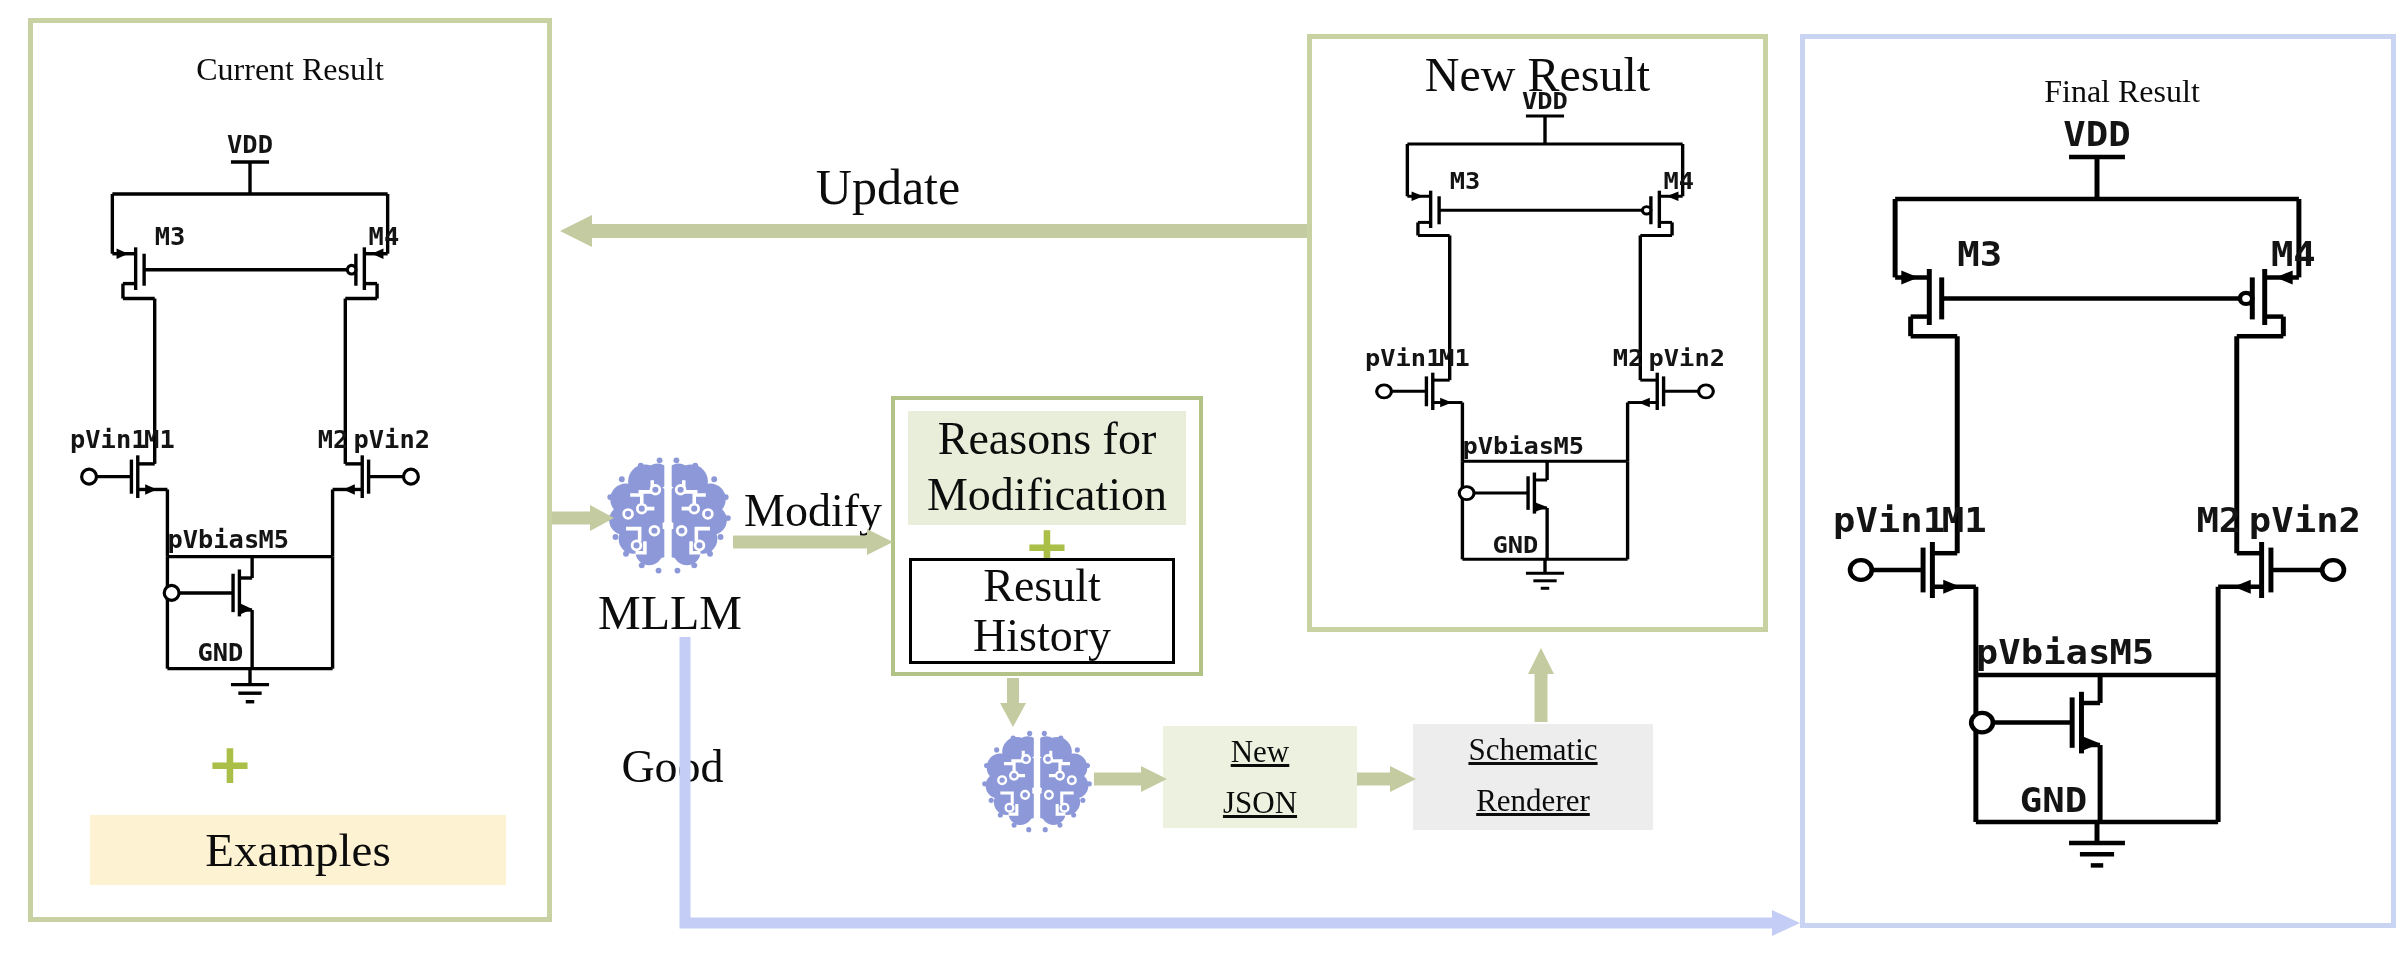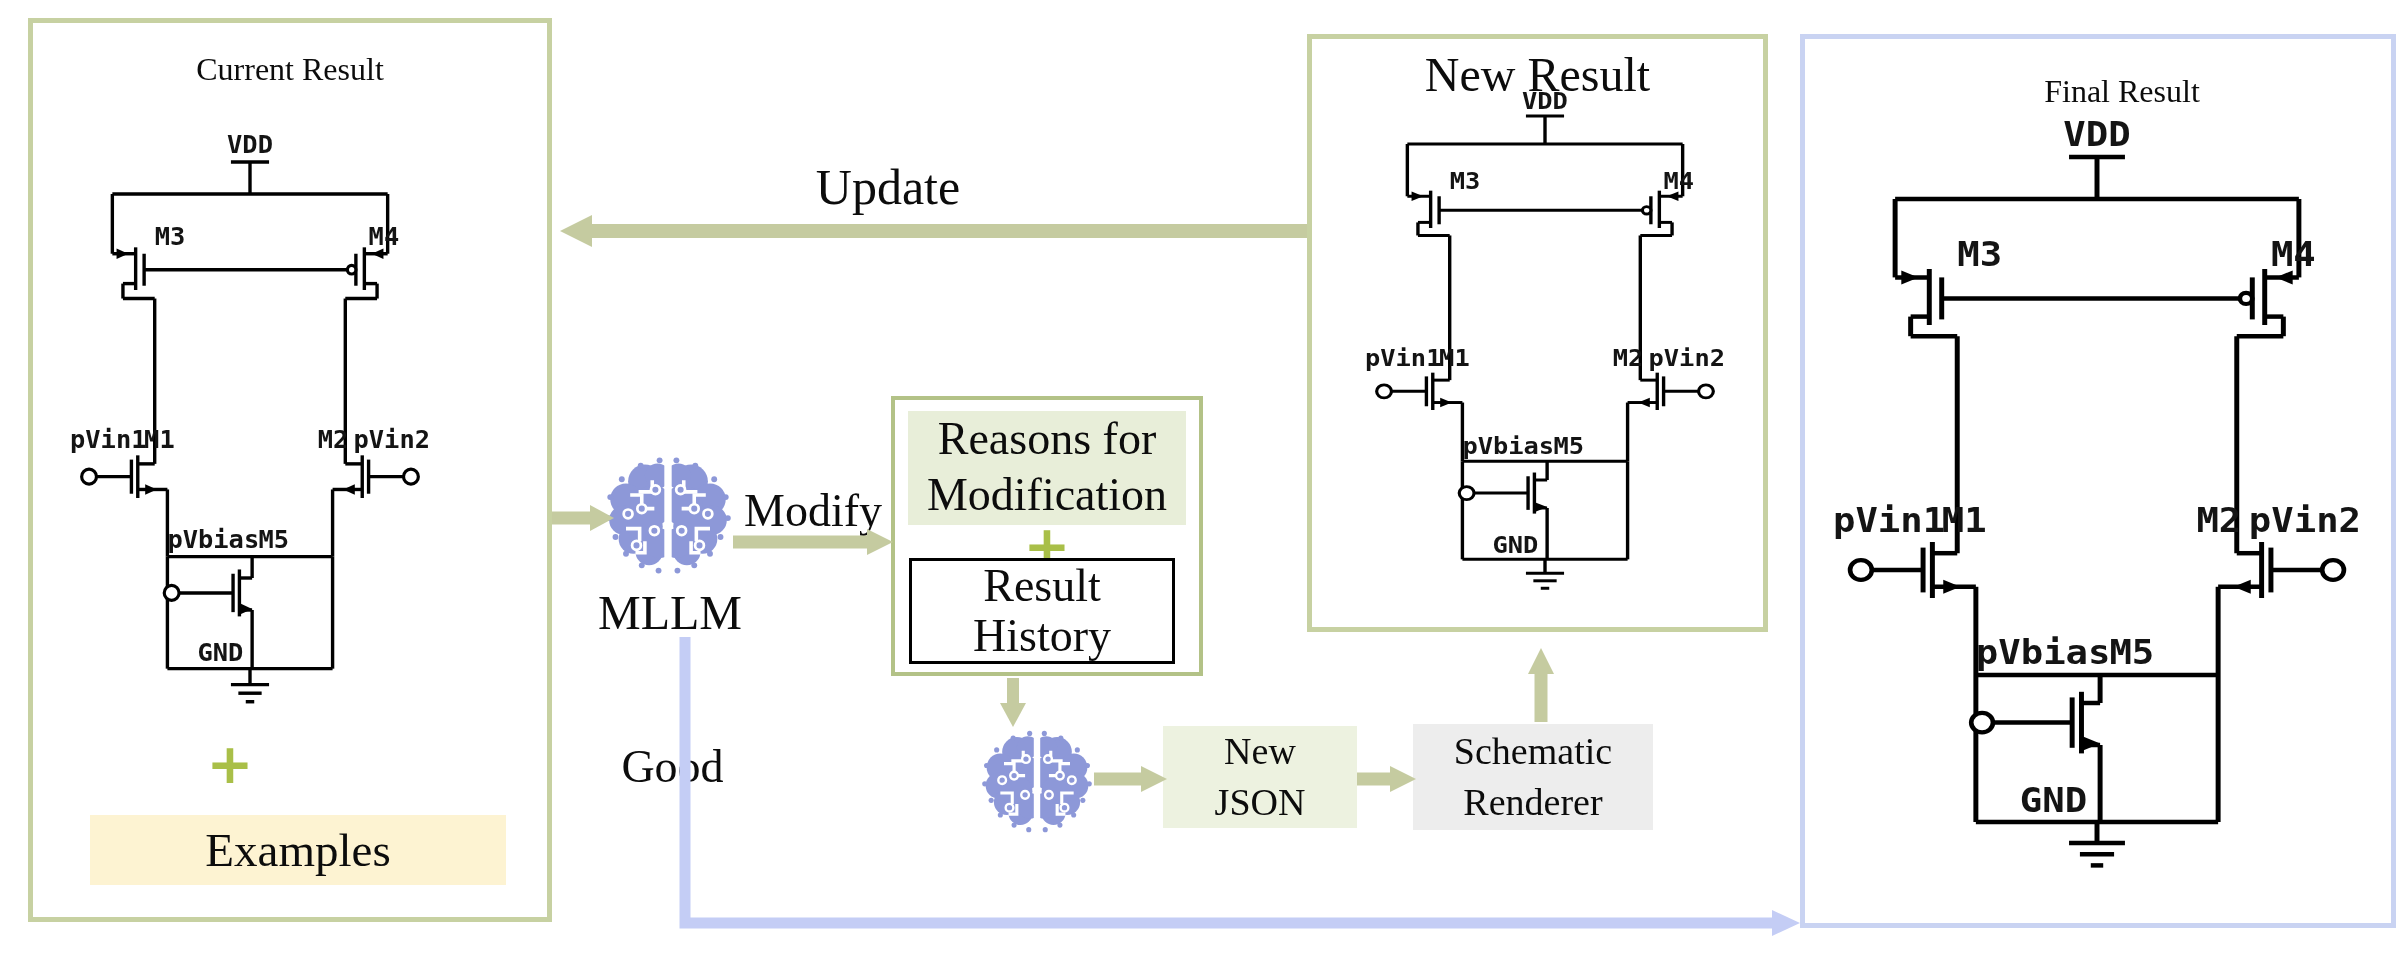--- a/index.html
+++ b/index.html
@@ -6,22 +6,22 @@
   .canvas{position:relative;width:2404px;height:962px;background:#ffffff;overflow:hidden;
           font-family:"Liberation Serif",serif;}
   .panel{position:absolute;background:#ffffff;box-sizing:border-box;}
   .panel.sage{border:5px solid var(--panel_border);}
   .panel.blue{border:5px solid var(--final_border);}
   .panel-title{position:absolute;left:0;width:100%;text-align:center;
                font-size:32px;color:#0c0c0c;white-space:nowrap;}
   .flow-label{position:absolute;text-align:center;font-size:46px;color:#0c0c0c;white-space:nowrap;}
   .plus{position:absolute;text-align:center;font-family:"DejaVu Sans",sans-serif;
         font-weight:bold;font-size:56px;line-height:44px;color:var(--plus_green);}
-  .box-2line{position:absolute;box-sizing:border-box;text-align:center;font-size:38px;
-             line-height:51px;color:#0c0c0c;display:flex;flex-direction:column;justify-content:center;}
+  .box-2line{position:absolute;box-sizing:border-box;text-align:center;font-size:31px;
+             line-height:51px;color:#0c0c0c;display:flex;flex-direction:column;text-decoration:underline;}
   .reasons-box{position:absolute;box-sizing:border-box;background:#ffffff;
                border:4px solid var(--reasons_border);}
   .reasons-highlight{position:absolute;left:13px;top:11px;right:13px;height:114px;
                      background:var(--reasons_highlight_bg);text-align:center;font-size:46px;
                      line-height:56px;color:#0c0c0c;}
   .history-box{position:absolute;left:14px;right:24px;bottom:8px;height:100px;
                background:#ffffff;border:3px solid #000;text-align:center;font-size:46px;
                line-height:50px;color:#0c0c0c;display:flex;flex-direction:column;justify-content:flex-start;}
   .examples-box{position:absolute;background:var(--examples_bg);text-align:left;
                 font-size:47px;color:#0c0c0c;display:flex;align-items:center;justify-content:center;}

